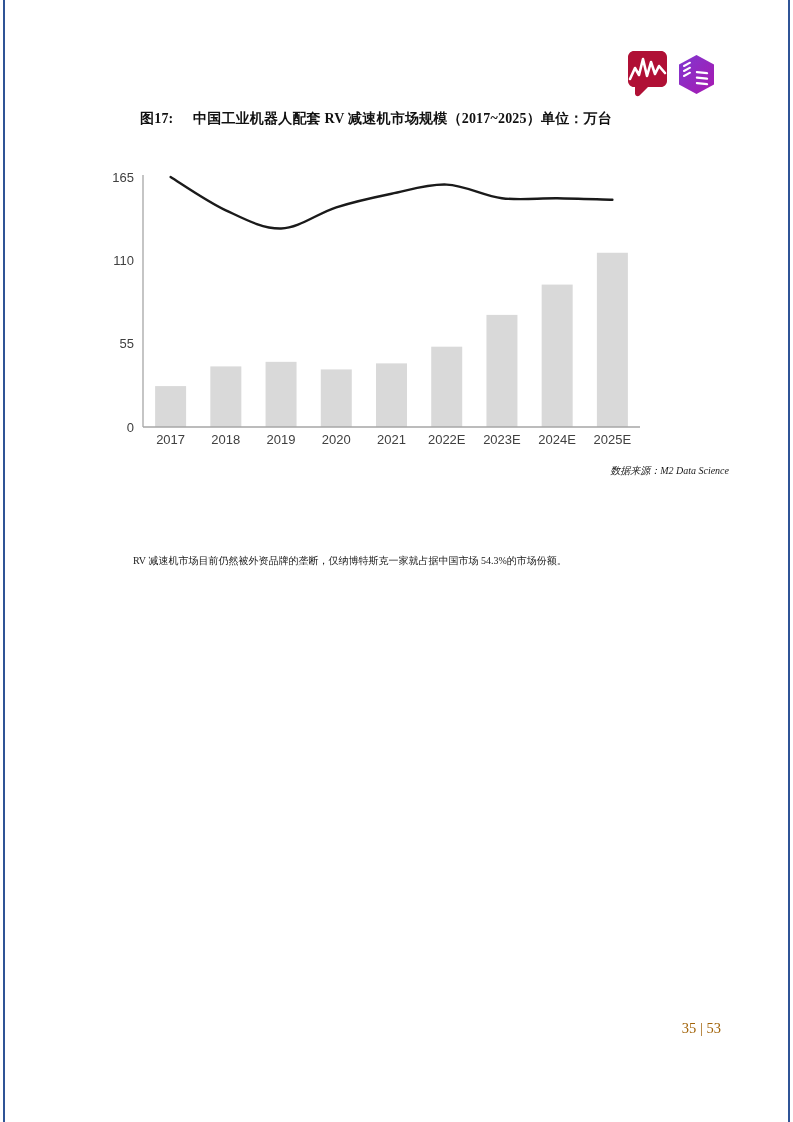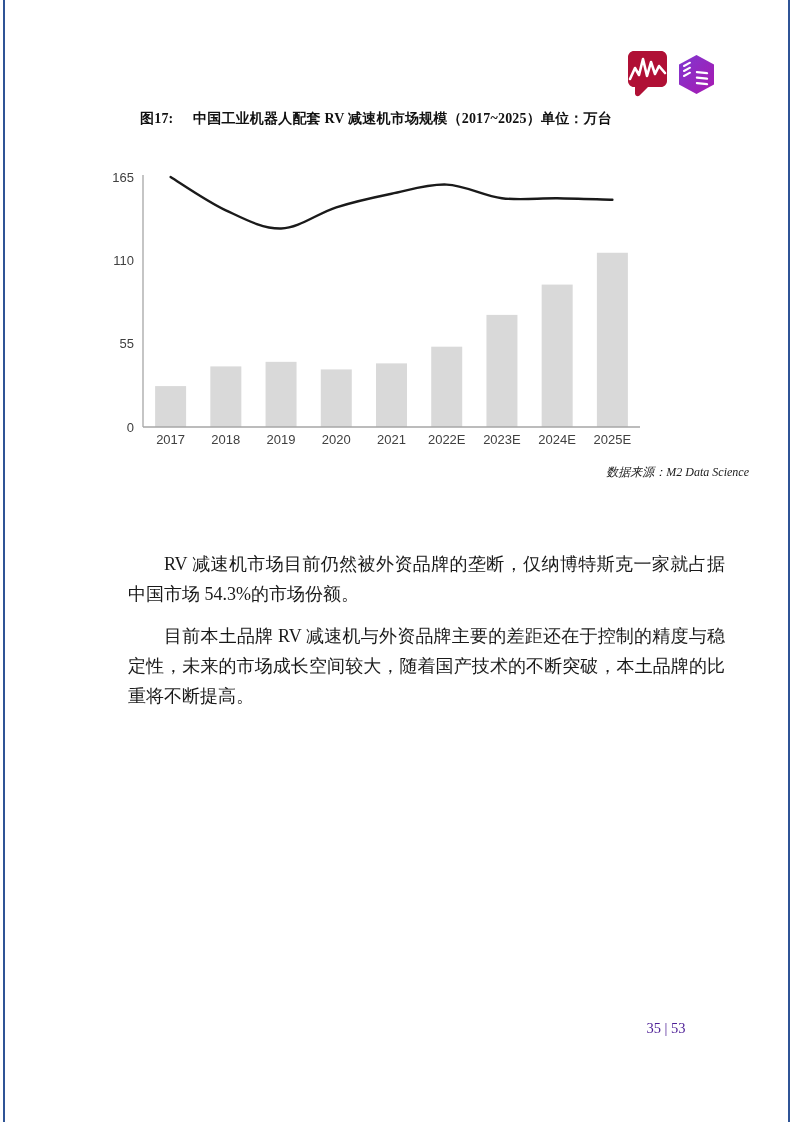--- a/index.html
+++ b/index.html
@@ -21,39 +21,39 @@
   .fig-caption{
     position:absolute;left:140px;top:110px;width:560px;
     font-size:14px;font-weight:700;letter-spacing:.2px;
   }
   .fig-caption .fig-label{display:inline-block;width:53px;}
 
   .chart-wrap{position:absolute;left:105px;top:160px;width:580px;height:295px;}
   .ctick{font-family:"Liberation Sans",sans-serif;font-size:13px;fill:#404040;}
 
   .chart-source{
-    position:absolute;left:416px;top:464px;width:333px;
-    text-align:right;font-style:italic;font-size:12px;color:#1a1a1a;
+    position:absolute;left:396px;top:464px;width:333px;
+    text-align:right;font-style:italic;font-size:10px;color:#1a1a1a;
   }
 
   .section-heading{
     position:absolute;left:113px;top:506px;width:600px;
     font-size:17px;font-weight:700;color:#000;
   }
   .section-heading .sec-num{display:inline-block;width:65px;}
 
   .body-text{
-    position:absolute;left:128px;top:549px;width:597px;
-    font-size:18px;line-height:30px;text-align:justify;color:#1a1a1a;
+    position:absolute;left:113px;top:549px;width:597px;
+    font-size:10px;line-height:24px;text-align:justify;color:#1a1a1a;
   }
   .body-text p{margin:0 0 12px 0;text-indent:2em;}
 
   .page-number{
     position:absolute;left:611px;top:1020px;width:110px;
-    text-align:center;font-size:14.5px;color:#4c1d95;
+    text-align:right;font-size:14.5px;color:#a16207;
   }
 </style>
 </head>
 <body>
 
 <div class="page">
 
   <div class="edge left"></div>
   <div class="edge right"></div>
 
@@ -111,18 +111,17 @@
         <text x="29" y="21.5" text-anchor="end" class="ctick">165</text>
         <path d="M65.6,17.0 C74.8,22.6 102.4,41.7 120.8,50.3 C139.2,58.9 157.6,69.0 176.1,68.5 C194.5,68.0 212.9,53.1 231.3,47.3 C249.7,41.5 268.1,37.5 286.5,33.7 C304.9,29.9 323.3,23.8 341.7,24.6 C360.1,25.3 378.5,35.9 396.9,38.2 C415.4,40.5 433.8,38.0 452.2,38.2 C470.6,38.5 498.2,39.5 507.4,39.7" fill="none" stroke="#1a1a1a" stroke-width="2.4" stroke-linecap="round"></path>
       </svg>
   </div>
 
   <div class="chart-source">数据来源：M2 Data Science</div>
 
 
   <div class="body-text">
     <p>RV 减速机市场目前仍然被外资品牌的垄断，仅纳博特斯克一家就占据中国市场 54.3%的市场份额。</p>
-    <p>目前本土品牌 RV 减速机与外资品牌主要的差距还在于控制的精度与稳定性，未来的市场成长空间较大，随着国产技术的不断突破，本土品牌的比重将不断提高。</p>
   </div>
 
   <div class="page-number">35 | 53</div>
 
 </div>
 
 </body></html>

